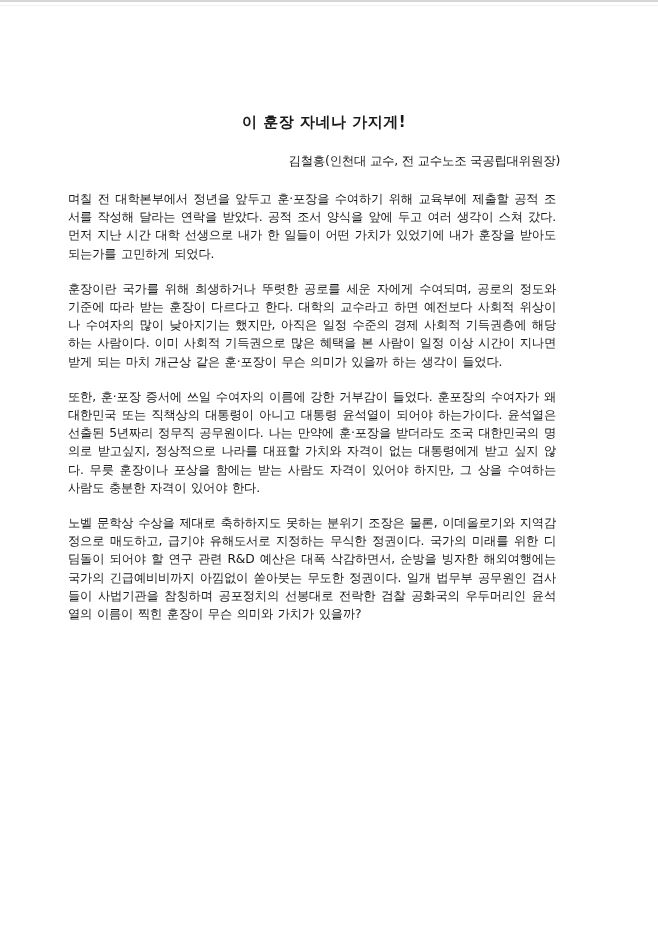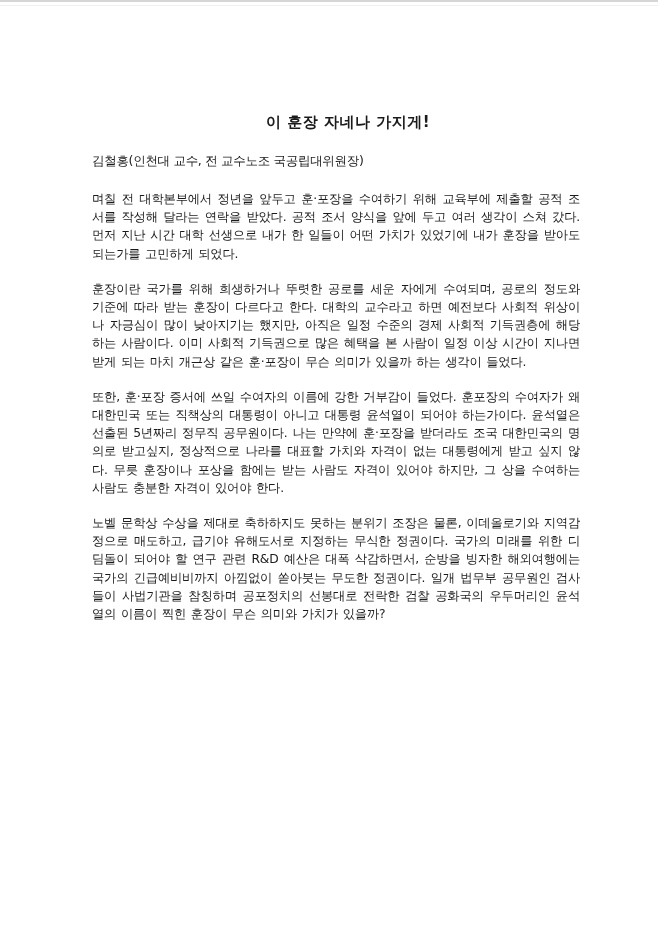--- a/index.html
+++ b/index.html
@@ -22,35 +22,36 @@
       background: #d6d6d6;
     }
     .top-rule-2 {
       position: absolute;
       left: 0; top: 5px;
       width: 658px; height: 1px;
       background: #f1f1f1;
     }
     .page {
       position: absolute;
-      left: 92px;
+      left: 68px;
       top: 112px;
       width: 492px;
     }
     .title {
       text-align: center;
       font-size: 15px;
       font-weight: bold;
       letter-spacing: 0.5px;
       margin: 0 0 20px 0;
       height: 20px;
       line-height: 20px;
       padding-left: 20px;
     }
     .byline {
+      text-align: right;
       font-size: 12.5px;
       line-height: 18px;
       margin: 0 0 20px 0;
       letter-spacing: -0.3px;
     }
     .para {
       font-size: 12.3px;
       line-height: 18.2px;
       text-align: justify;
       text-align-last: left;
@@ -63,16 +64,16 @@
 <body>
 
 <div class="top-rule"></div>
 <div class="top-rule-2"></div>
 
 <div class="page">
   <h1 class="title">이 훈장 자네나 가지게!</h1>
   <p class="byline">김철홍(인천대 교수, 전 교수노조 국공립대위원장)</p>
 
   <p class="para">며칠 전 대학본부에서 정년을 앞두고 훈·포장을 수여하기 위해 교육부에 제출할 공적 조서를 작성해 달라는 연락을 받았다. 공적 조서 양식을 앞에 두고 여러 생각이 스쳐 갔다. 먼저 지난 시간 대학 선생으로 내가 한 일들이 어떤 가치가 있었기에 내가 훈장을 받아도 되는가를 고민하게 되었다.</p>
-  <p class="para">훈장이란 국가를 위해 희생하거나 뚜렷한 공로를 세운 자에게 수여되며, 공로의 정도와 기준에 따라 받는 훈장이 다르다고 한다. 대학의 교수라고 하면 예전보다 사회적 위상이나 자긍심이 많이 낮아지기는 했지만, 아직은 일정 수준의 경제 사회적 기득권층에 해당하는 사람이다. 이미 사회적 기득권으로 많은 혜택을 본 사람이 일정 이상 시간이 지나면 받게 되는 마치 개근상 같은 훈·포장이 무슨 의미가 있을까 하는 생각이 들었다.</p>
+  <p class="para">훈장이란 국가를 위해 희생하거나 뚜렷한 공로를 세운 자에게 수여되며, 공로의 정도와 기준에 따라 받는 훈장이 다르다고 한다. 대학의 교수라고 하면 예전보다 사회적 위상이나 수여자의 많이 낮아지기는 했지만, 아직은 일정 수준의 경제 사회적 기득권층에 해당하는 사람이다. 이미 사회적 기득권으로 많은 혜택을 본 사람이 일정 이상 시간이 지나면 받게 되는 마치 개근상 같은 훈·포장이 무슨 의미가 있을까 하는 생각이 들었다.</p>
   <p class="para">또한, 훈·포장 증서에 쓰일 수여자의 이름에 강한 거부감이 들었다. 훈포장의 수여자가 왜 대한민국 또는 직책상의 대통령이 아니고 대통령 윤석열이 되어야 하는가이다. 윤석열은 선출된 5년짜리 정무직 공무원이다. 나는 만약에 훈·포장을 받더라도 조국 대한민국의 명의로 받고싶지, 정상적으로 나라를 대표할 가치와 자격이 없는 대통령에게 받고 싶지 않다. 무릇 훈장이나 포상을 함에는 받는 사람도 자격이 있어야 하지만, 그 상을 수여하는 사람도 충분한 자격이 있어야 한다.</p>
   <p class="para">노벨 문학상 수상을 제대로 축하하지도 못하는 분위기 조장은 물론, 이데올로기와 지역감정으로 매도하고, 급기야 유해도서로 지정하는 무식한 정권이다. 국가의 미래를 위한 디딤돌이 되어야 할 연구 관련 R&amp;D 예산은 대폭 삭감하면서, 순방을 빙자한 해외여행에는 국가의 긴급예비비까지 아낌없이 쏟아붓는 무도한 정권이다. 일개 법무부 공무원인 검사들이 사법기관을 참칭하며 공포정치의 선봉대로 전락한 검찰 공화국의 우두머리인 윤석열의 이름이 찍힌 훈장이 무슨 의미와 가치가 있을까?</p>
 </div>
 
 </body></html>

